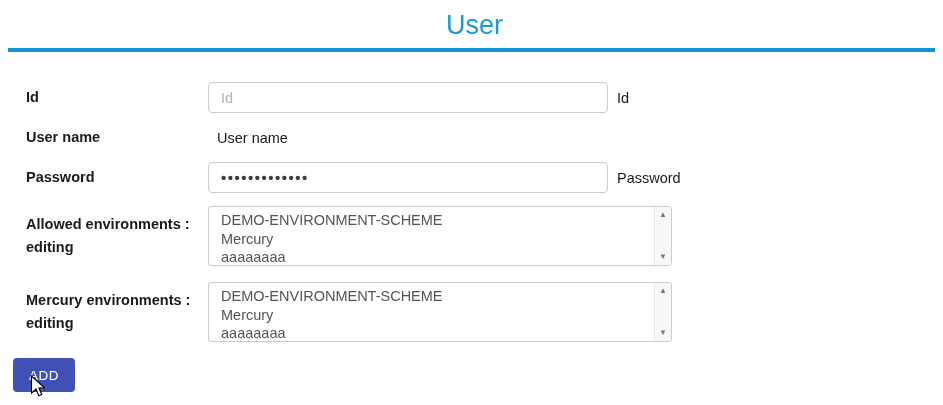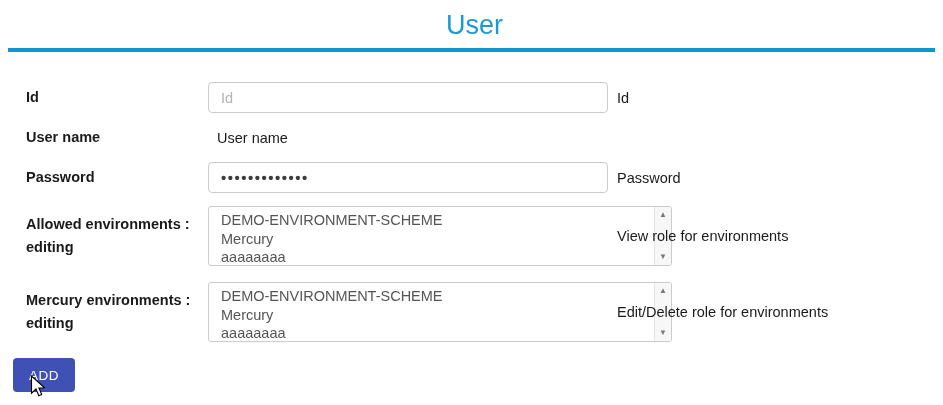--- a/index.html
+++ b/index.html
@@ -181,39 +181,37 @@
               <div class="option">DEMO-ENVIRONMENT-SCHEME</div>
               <div class="option">Mercury</div>
               <div class="option">aaaaaaaa</div>
             </div>
           <div class="scrollbar">
             <span class="scroll-arrow">▲</span>
             <span class="scroll-arrow">▼</span>
           </div>
         </div>
       </div>
-      <div class="helper">View role for environments</div>
     </div>
 
     <div class="row listbox-row">
       <div class="row-label">Mercury environments : editing</div>
       <div class="control">
         <div class="listbox">
           <div class="listbox-options">
               <div class="option">DEMO-ENVIRONMENT-SCHEME</div>
               <div class="option">Mercury</div>
               <div class="option">aaaaaaaa</div>
             </div>
           <div class="scrollbar">
             <span class="scroll-arrow">▲</span>
             <span class="scroll-arrow">▼</span>
           </div>
         </div>
       </div>
-      <div class="helper">Edit/Delete role for environments</div>
     </div>
 
     <button class="add-button">ADD</button>
 
   </div>
 </div>
 
 <svg class="mouse-cursor" viewBox="0 0 15 23">
   <path d="M1.5 1 L1.5 18.2 L6 14 L8.8 20.8 L11.7 19.5 L8.9 12.9 L14.3 12.7 Z" fill="#ffffff" stroke="#000000" stroke-width="1.1" stroke-linejoin="miter"></path>
 </svg>

